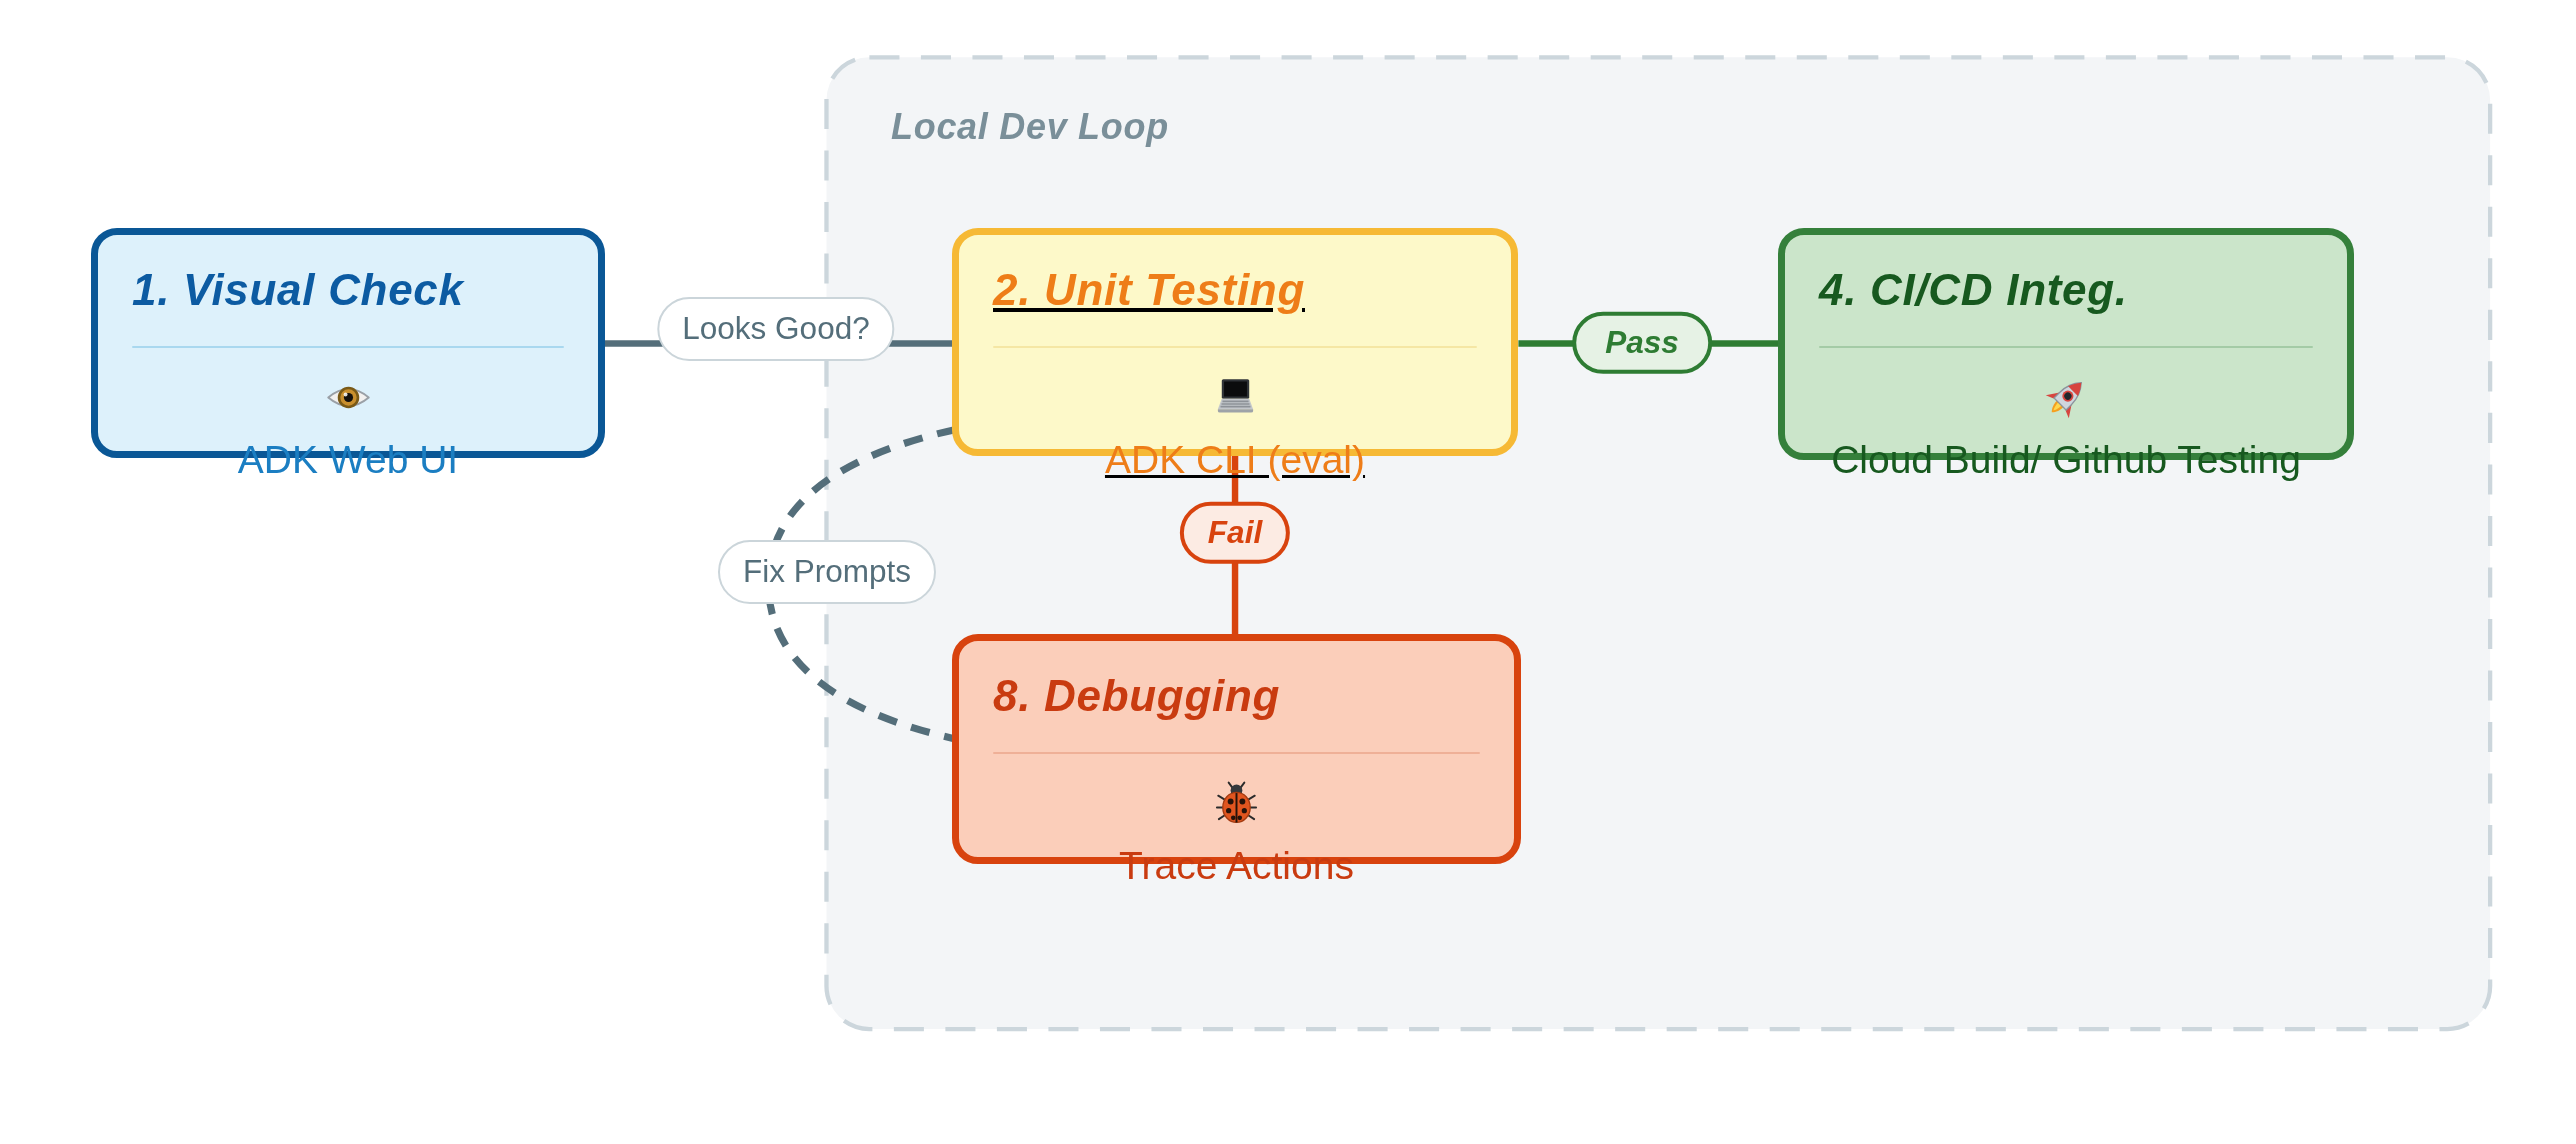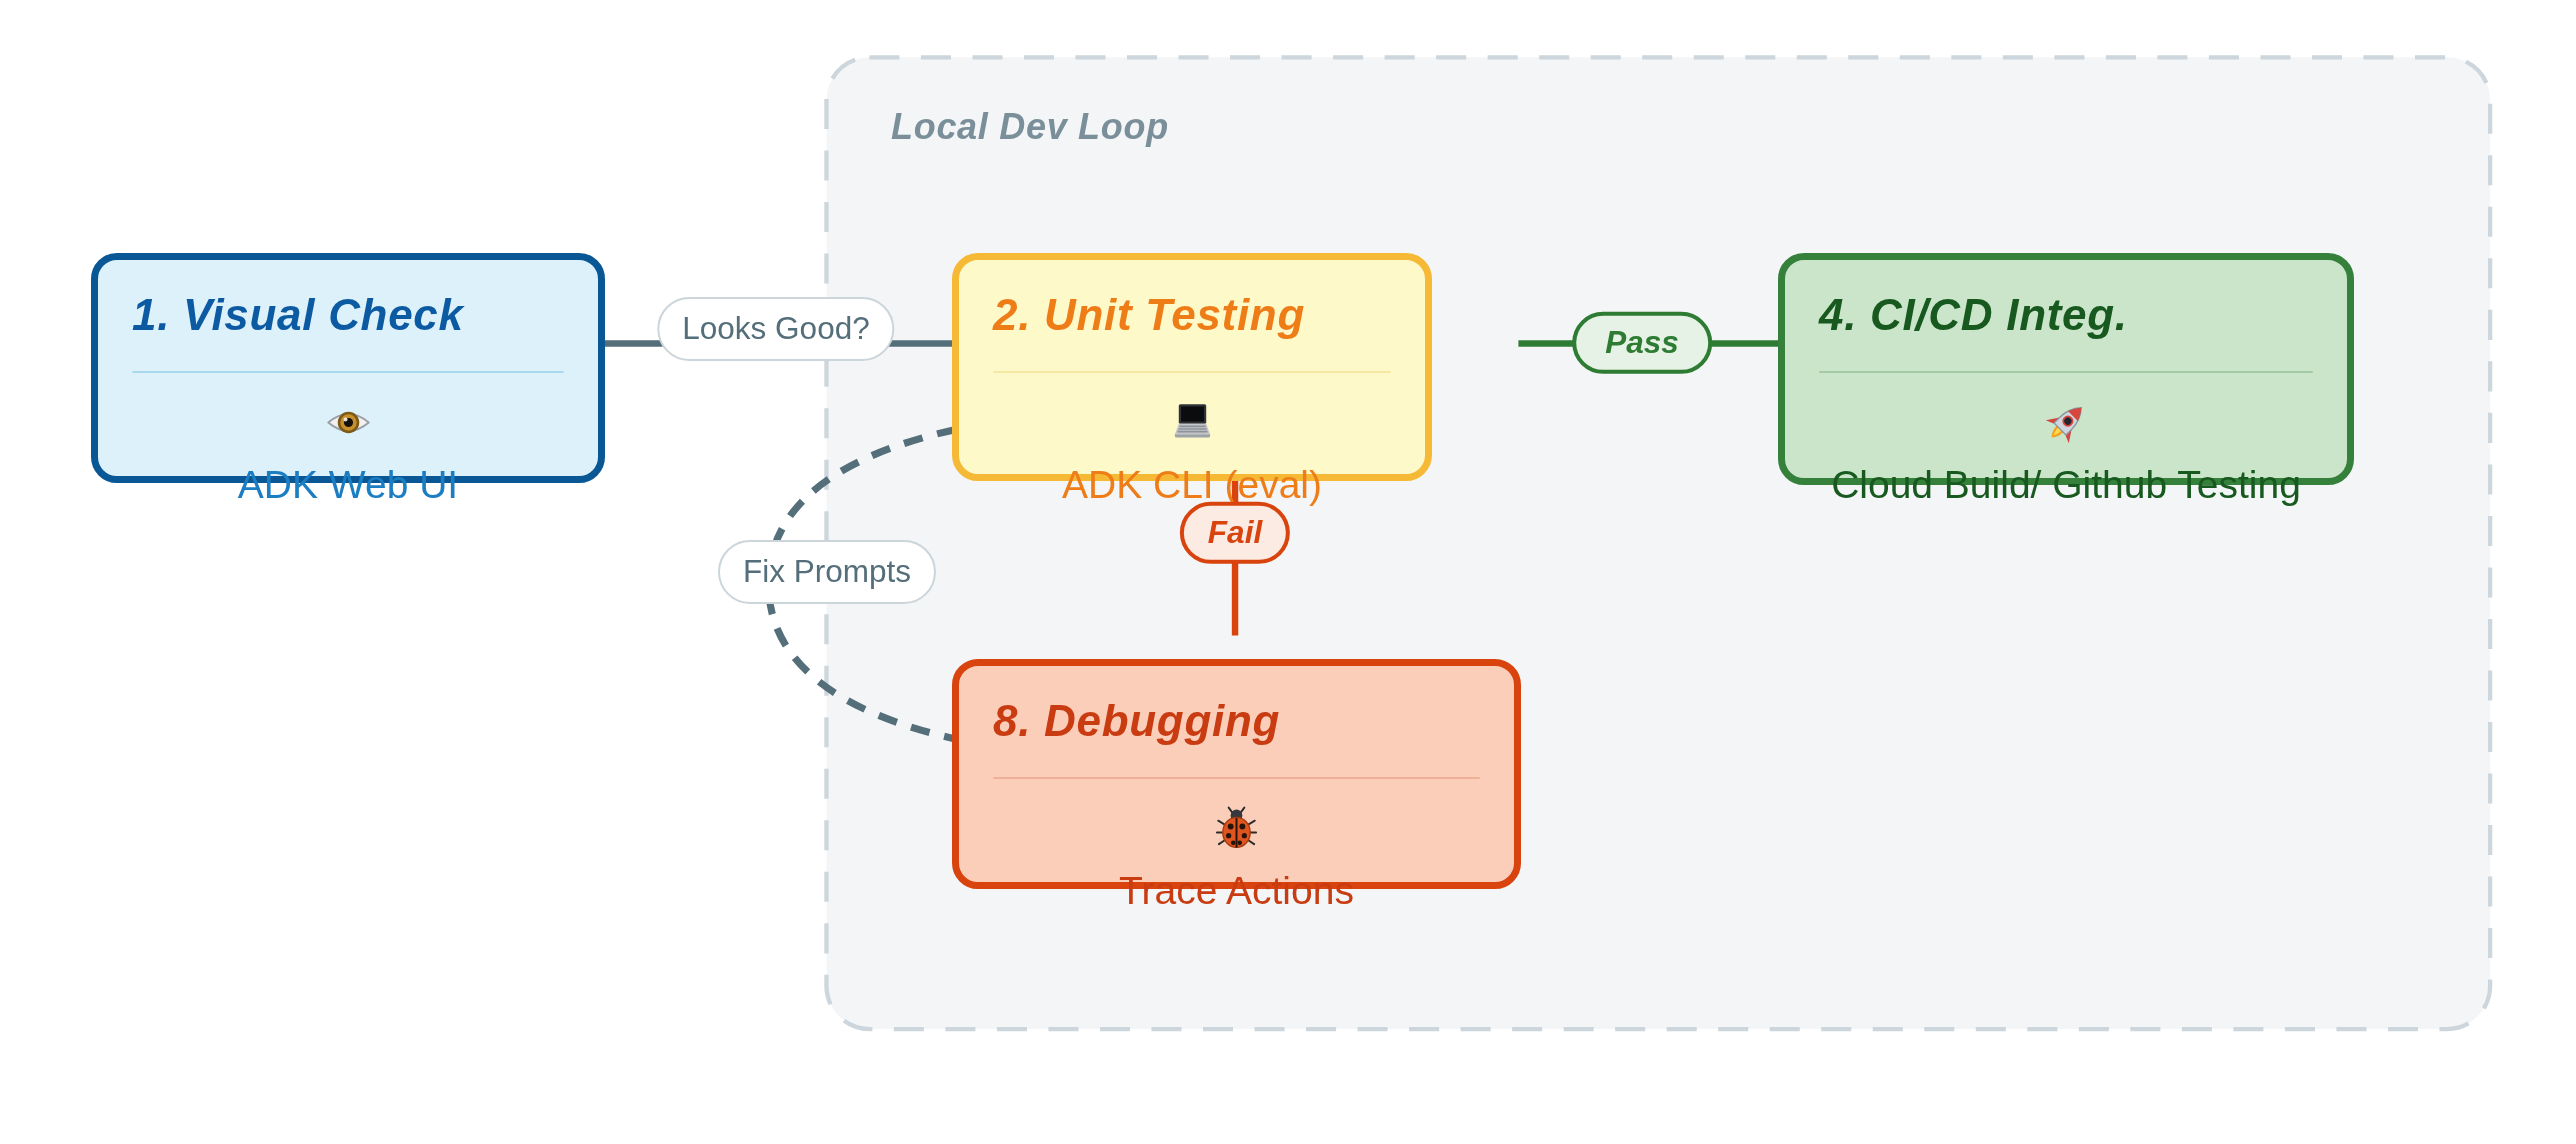--- a/index.html
+++ b/index.html
@@ -16,34 +16,34 @@
   .edge-loop{stroke:var(--slate);stroke-width:10;stroke-dasharray:27 21;fill:none;}
 
   .cluster-label{
     position:absolute;left:891px;top:106px;
     font-size:36px;font-weight:bold;font-style:italic;
     color:var(--cluster-label);letter-spacing:0.7px;
   }
 
   .node{
     position:absolute;box-sizing:border-box;border-radius:26px;border:7.2px solid;
-    padding:30px 34px 0 34px;z-index:2;margin-top:25px;
+    padding:30px 34px 0 34px;z-index:2;
   }
   .node-title{font-size:44px;font-weight:bold;font-style:italic;line-height:1.15;letter-spacing:0.7px;}
   .node-divider{height:2.1px;margin-top:30px;border-radius:1.4px;}
   .node-body{display:flex;align-items:center;gap:18.6px;margin-top:26px;font-size:39px;line-height:1.1;flex-direction:column;}
   .icon{width:47px;height:47px;flex:0 0 auto;display:inline-flex;}
   .icon svg{width:100%;height:100%;}
 
   .node.visual-check{left:91px;top:228px;width:514px;height:230px;background:var(--blue-fill);border-color:var(--blue-border);}
   .node.visual-check .node-title{color:var(--blue-title);}
   .node.visual-check .node-divider{background:var(--blue-divider);}
   .node.visual-check .node-body{color:var(--blue-body);}
 
-  .node.unit-testing{left:952px;top:228px;width:480px;height:228px;background:var(--yellow-fill);border-color:var(--yellow-border);}
+  .node.unit-testing{left:952px;top:228px;width:566px;height:228px;background:var(--yellow-fill);border-color:var(--yellow-border);text-decoration:underline;}
   .node.unit-testing .node-title,.node.unit-testing .node-body{color:var(--yellow-text);}
   .node.unit-testing .node-divider{background:var(--yellow-divider);}
 
   .node.cicd{left:1778px;top:228px;width:576px;height:232px;background:var(--green-fill);border-color:var(--green-border);}
   .node.cicd .node-title,.node.cicd .node-body{color:var(--green-text);}
   .node.cicd .node-divider{background:var(--green-divider);}
 
   .node.debugging{left:952px;top:634px;width:569px;height:230px;background:var(--red-fill);border-color:var(--red-border);}
   .node.debugging .node-title,.node.debugging .node-body{color:var(--red-text);}
   .node.debugging .node-divider{background:var(--red-divider);}

